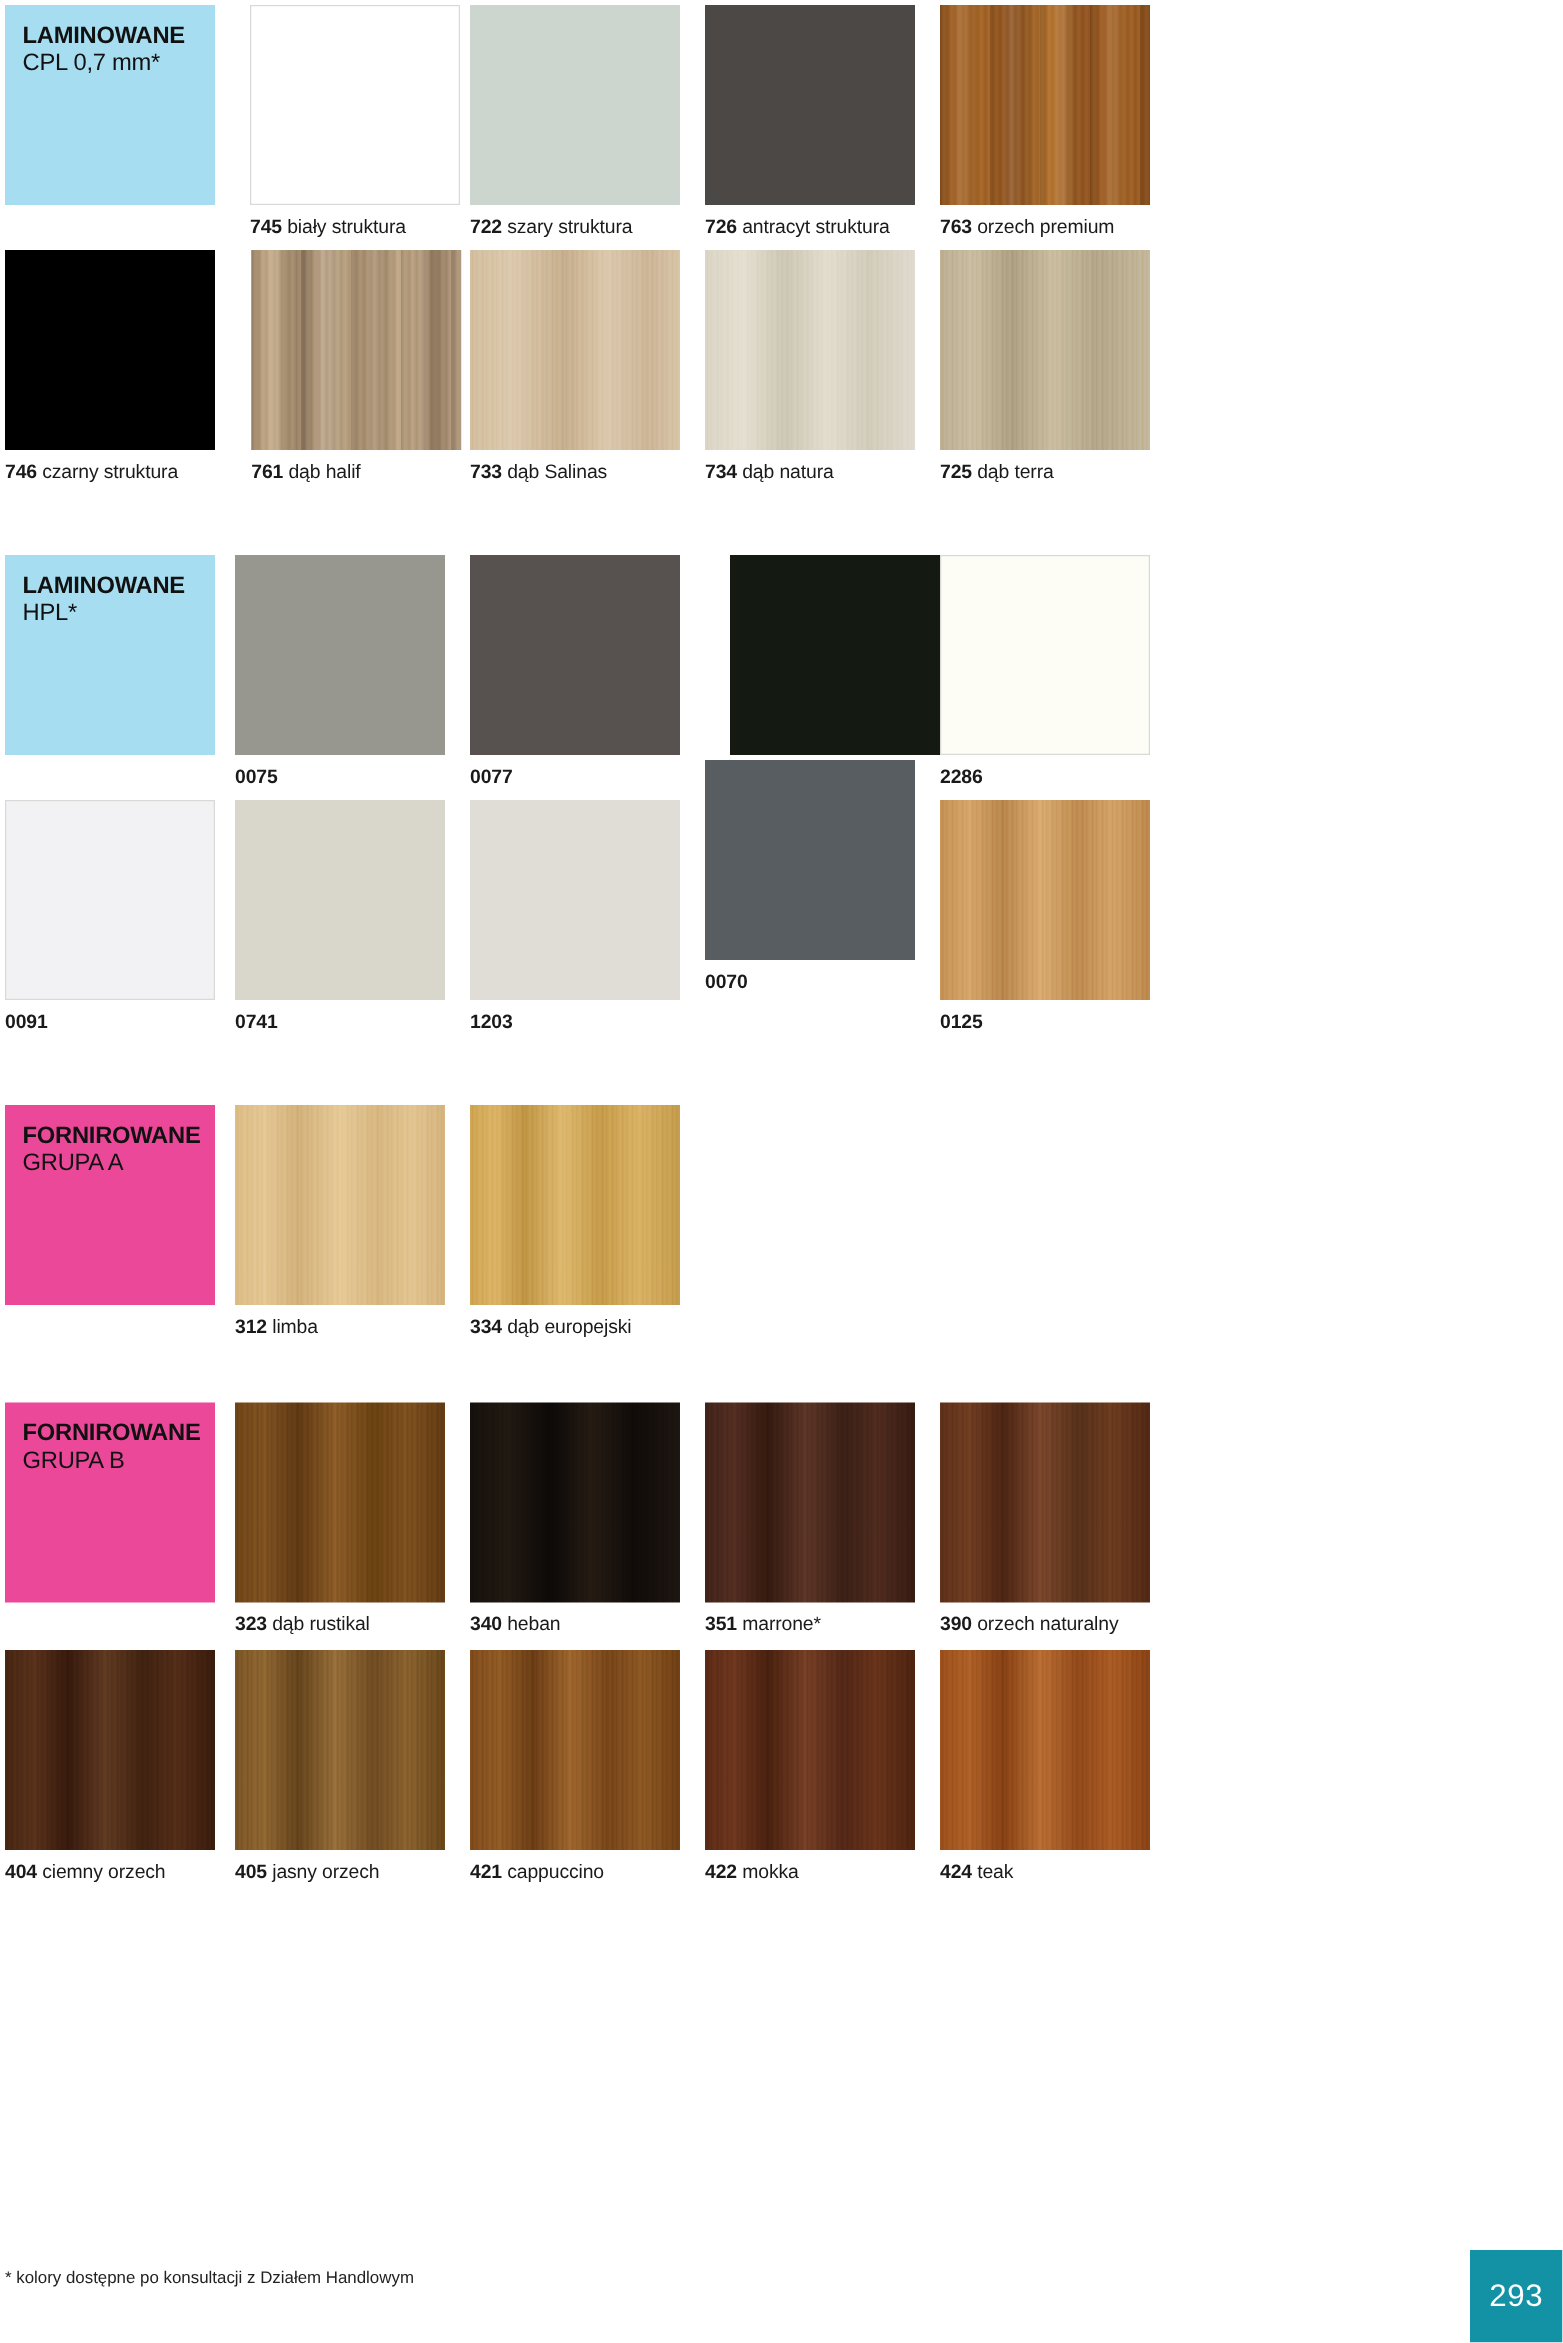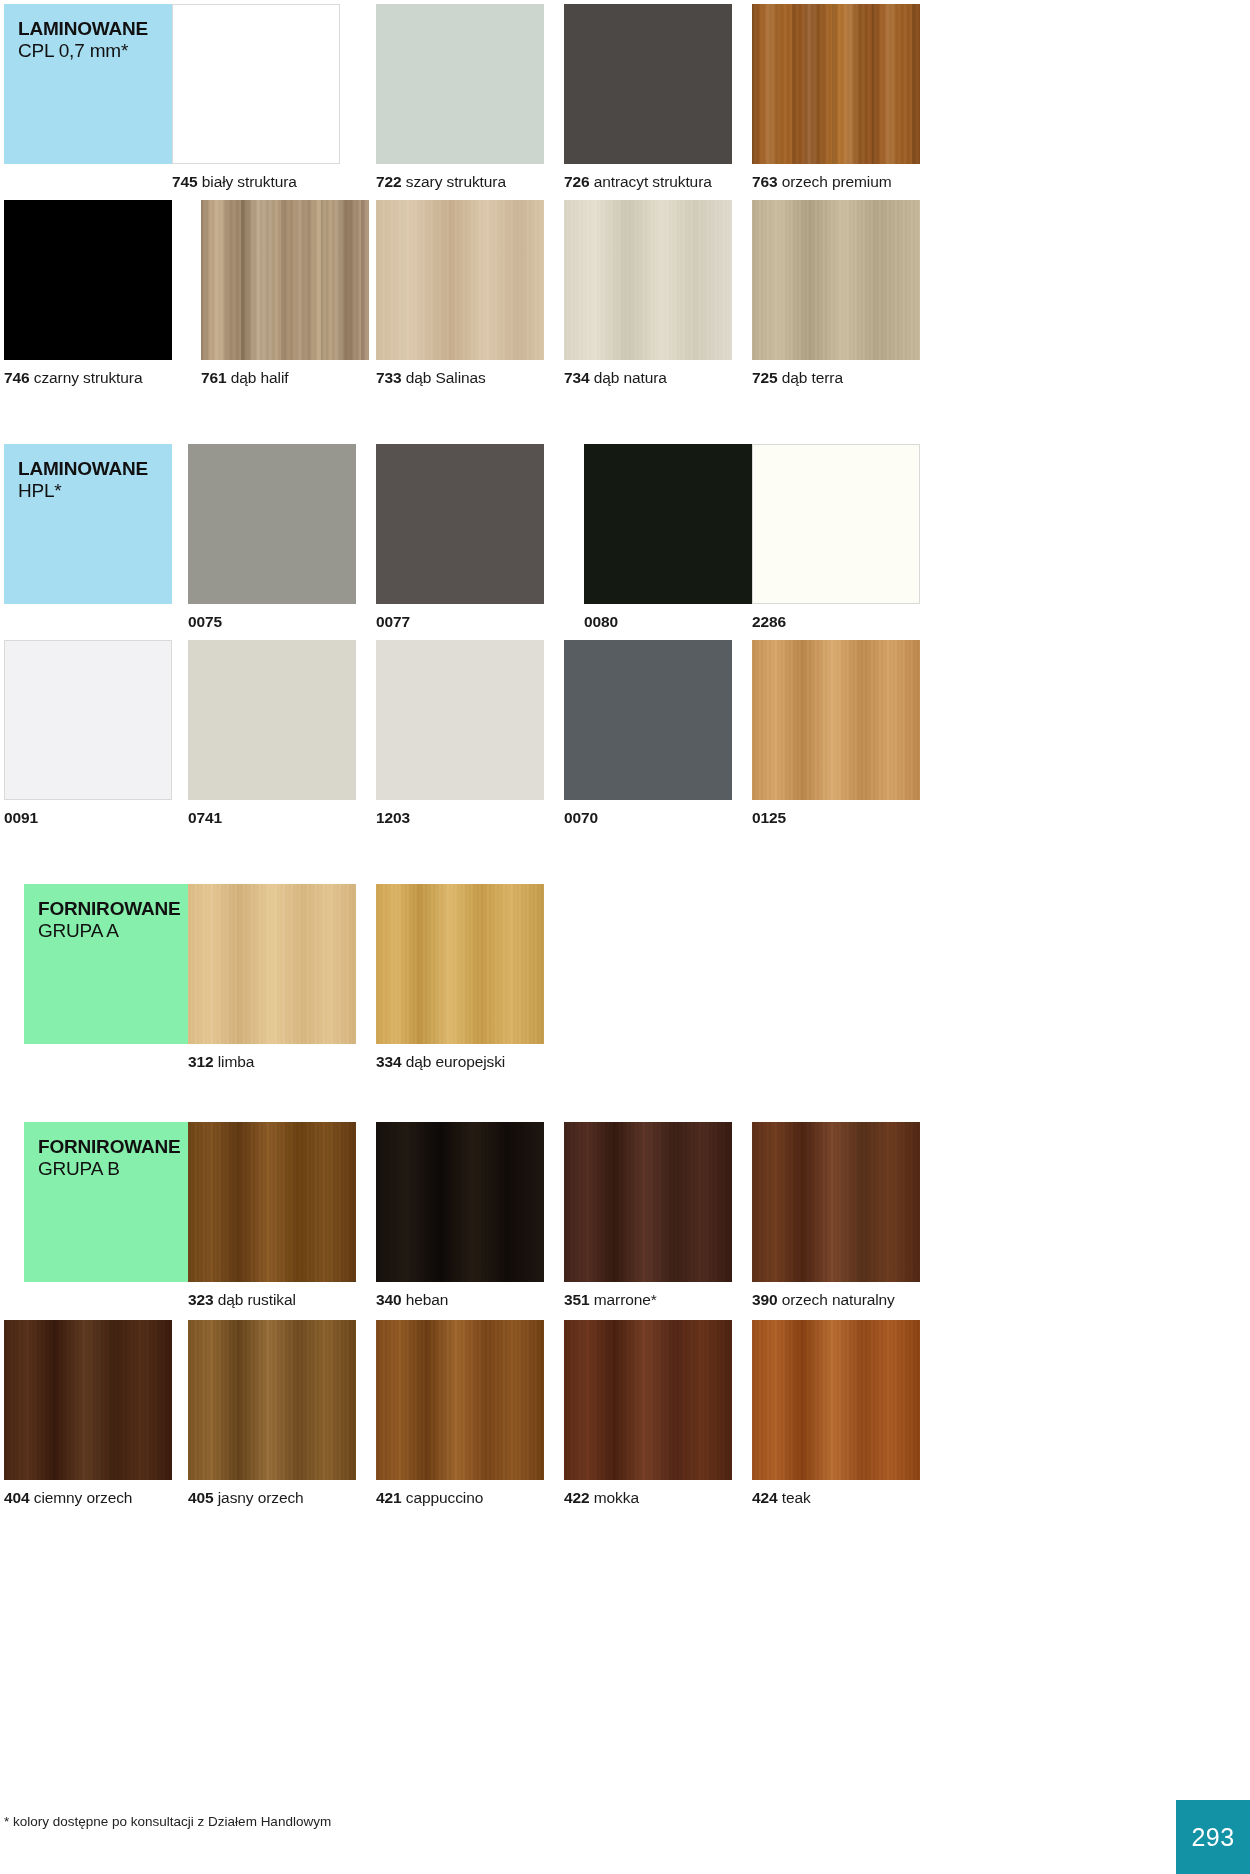--- a/index.html
+++ b/index.html
@@ -36,21 +36,21 @@
     width: 192px;
     padding: 14px 14px 0 14px;
     font-weight: 700;
     font-size: 19px;
     line-height: 1.18;
     letter-spacing: -0.2px;
     color: #111;
   }
   .cat .sub { font-weight: 400; font-size: 19px; display: block; }
   .cat-blue { background: #a6ddf0; }
-  .cat-orange { background: #86efac; margin-left: 20px; }
+  .cat-orange { background: #ec4899; }
 
   
   .footer-note {
     position: absolute;
     left: 4px;
     top: 1814px;
     font-size: 13.5px;
     color: #222;
     white-space: nowrap;
   }
@@ -147,21 +147,21 @@
 </style>
 </head>
 <body>
 
 <div class="page">
   <div id="sections-root">
       <div class="cat cat-blue" style="position: absolute; left: 4px; top: 4px; width: 168px; height: 160px;">
         <div>LAMINOWANE</div>
         <span class="sub">CPL 0,7 mm*</span>
       </div>
-      <div style="position: absolute; left: 172px; top: 4px; width: 180px;">
+      <div style="position: absolute; left: 200px; top: 4px; width: 180px;">
         <div class="swatch tex t-white bordered" style="width: 168px; height: 160px;"></div>
         <div class="label"><b>745</b><span> biały struktura</span></div>
       </div>
       <div style="position: absolute; left: 376px; top: 4px; width: 168px;">
         <div class="swatch tex t-graystruct" style="width: 168px; height: 160px;"></div>
         <div class="label"><b>722</b><span> szary struktura</span></div>
       </div>
       <div style="position: absolute; left: 564px; top: 4px; width: 168px;">
         <div class="swatch tex t-anthracite" style="width: 168px; height: 160px;"></div>
         <div class="label"><b>726</b><span> antracyt struktura</span></div>
@@ -215,21 +215,21 @@
         <div class="label"><b>0091</b></div>
       </div>
       <div style="position: absolute; left: 188px; top: 640px; width: 168px;">
         <div class="swatch tex t-0741" style="width: 168px; height: 160px;"></div>
         <div class="label"><b>0741</b></div>
       </div>
       <div style="position: absolute; left: 376px; top: 640px; width: 168px;">
         <div class="swatch tex t-1203" style="width: 168px; height: 160px;"></div>
         <div class="label"><b>1203</b></div>
       </div>
-      <div style="position: absolute; left: 564px; top: 640px; width: 168px;">
+      <div style="position: absolute; left: 564px; top: 608px; width: 168px;">
         <div class="swatch tex t-0070" style="width: 168px; height: 160px;"></div>
         <div class="label"><b>0070</b></div>
       </div>
       <div style="position: absolute; left: 752px; top: 640px; width: 168px;">
         <div class="swatch tex t-0125 grain-v" style="width: 168px; height: 160px;"></div>
         <div class="label"><b>0125</b></div>
       </div>
       <div class="cat cat-orange" style="position: absolute; left: 4px; top: 884px; width: 168px; height: 160px;">
         <div>FORNIROWANE</div>
         <span class="sub">GRUPA A</span>

